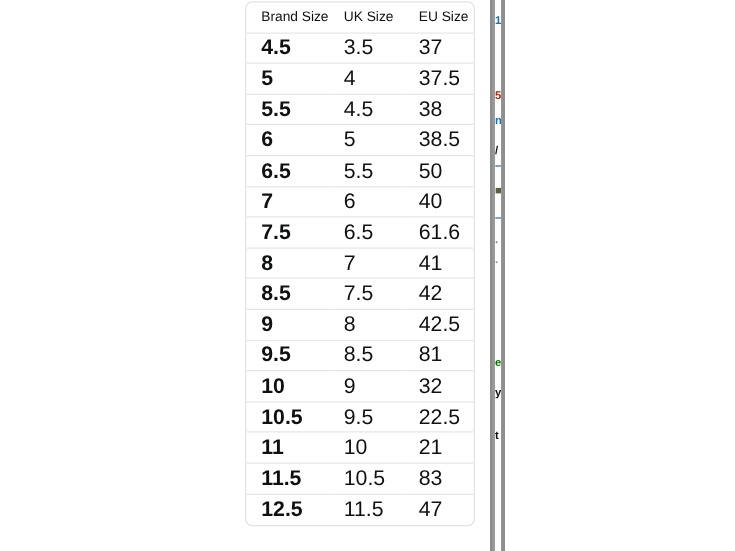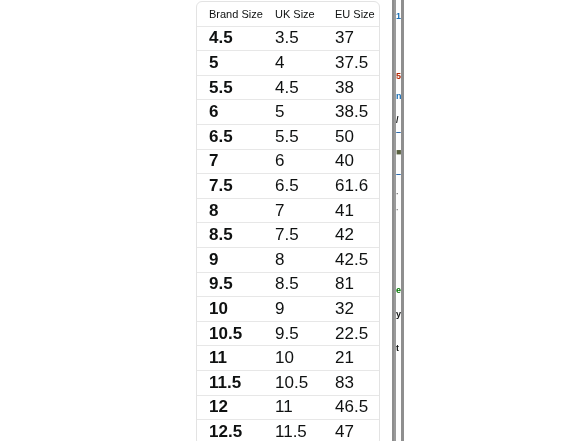--- a/index.html
+++ b/index.html
@@ -223,23 +223,18 @@
         <td class="col-brand">11</td>
         <td class="col-uk">10</td>
         <td class="col-eu">21</td>
       </tr>
       <tr>
         <td class="col-brand">11.5</td>
         <td class="col-uk">10.5</td>
         <td class="col-eu">83</td>
       </tr>
       <tr>
-        <td class="col-brand">12</td>
-        <td class="col-uk">11</td>
-        <td class="col-eu">46.5</td>
-      </tr>
-      <tr>
         <td class="col-brand">12.5</td>
         <td class="col-uk">11.5</td>
         <td class="col-eu">47</td>
       </tr>
     </tbody>
 </table>
 
 </body></html>

